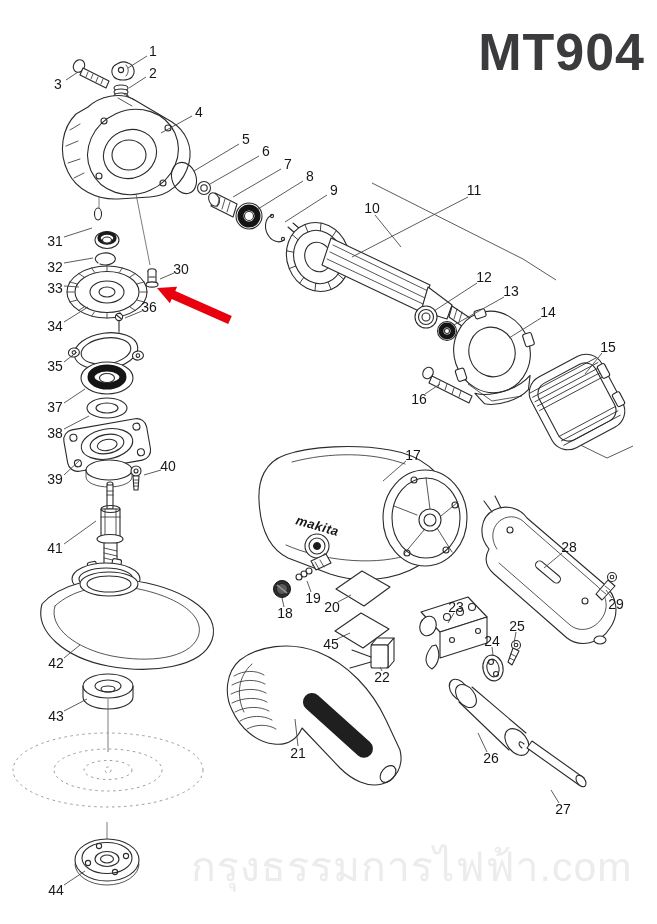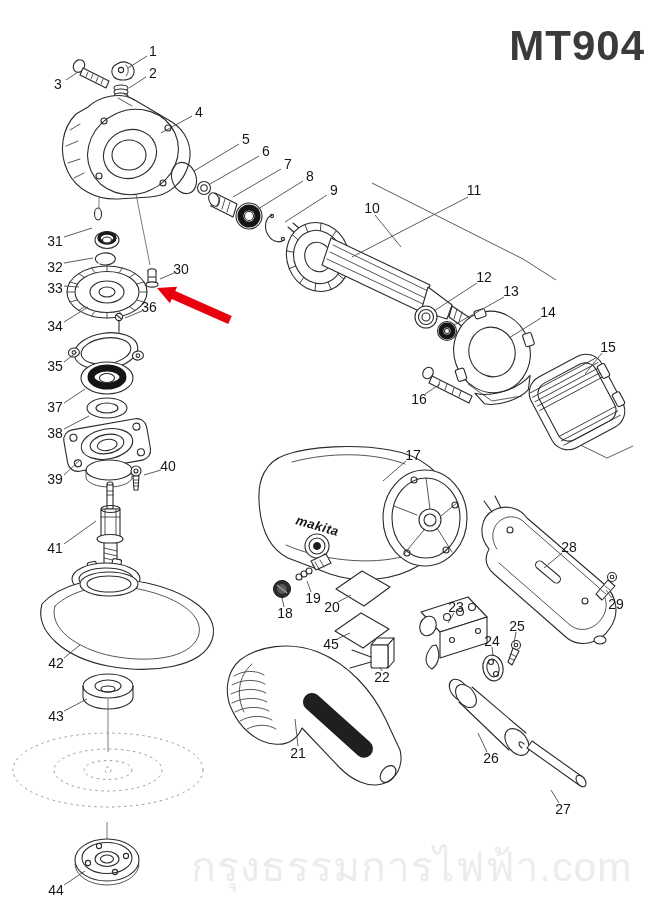--- a/index.html
+++ b/index.html
@@ -1,19 +1,19 @@
 <!DOCTYPE html>
 <html><head>
 <meta charset="utf-8">
 <style>
   html,body{margin:0;padding:0;background:#ffffff;}
   body{width:657px;height:924px;position:relative;overflow:hidden;
        font-family:"Liberation Sans",sans-serif;}
   .title{position:absolute;left:0;top:22px;width:645px;text-align:right;
-         font-size:42px;font-weight:700;letter-spacing:1px;color:#3b3b3d;}
+         font-size:52px;font-weight:700;letter-spacing:1px;color:#3b3b3d;}
   .watermark{position:absolute;left:191px;top:834px;font-size:41px;
              color:#ececec;letter-spacing:1px;white-space:nowrap;}
   svg{position:absolute;left:0;top:0;}
   .ln{fill:none;stroke:#2b2b2b;stroke-width:1.1;stroke-linecap:round;stroke-linejoin:round;}
   .fw{fill:#ffffff;}
   .thin{stroke-width:.8;}
   .ctr{stroke:#5a5a5a;stroke-width:.8;}
   .leader{stroke:#4a4a4a;stroke-width:.9;}
   .plabel{font-family:"Liberation Sans",sans-serif;font-size:14px;fill:#161616;text-anchor:middle;}
   .dash{stroke:#9a9a9a;stroke-width:1;fill:none;stroke-dasharray:2.5,3.5;}

